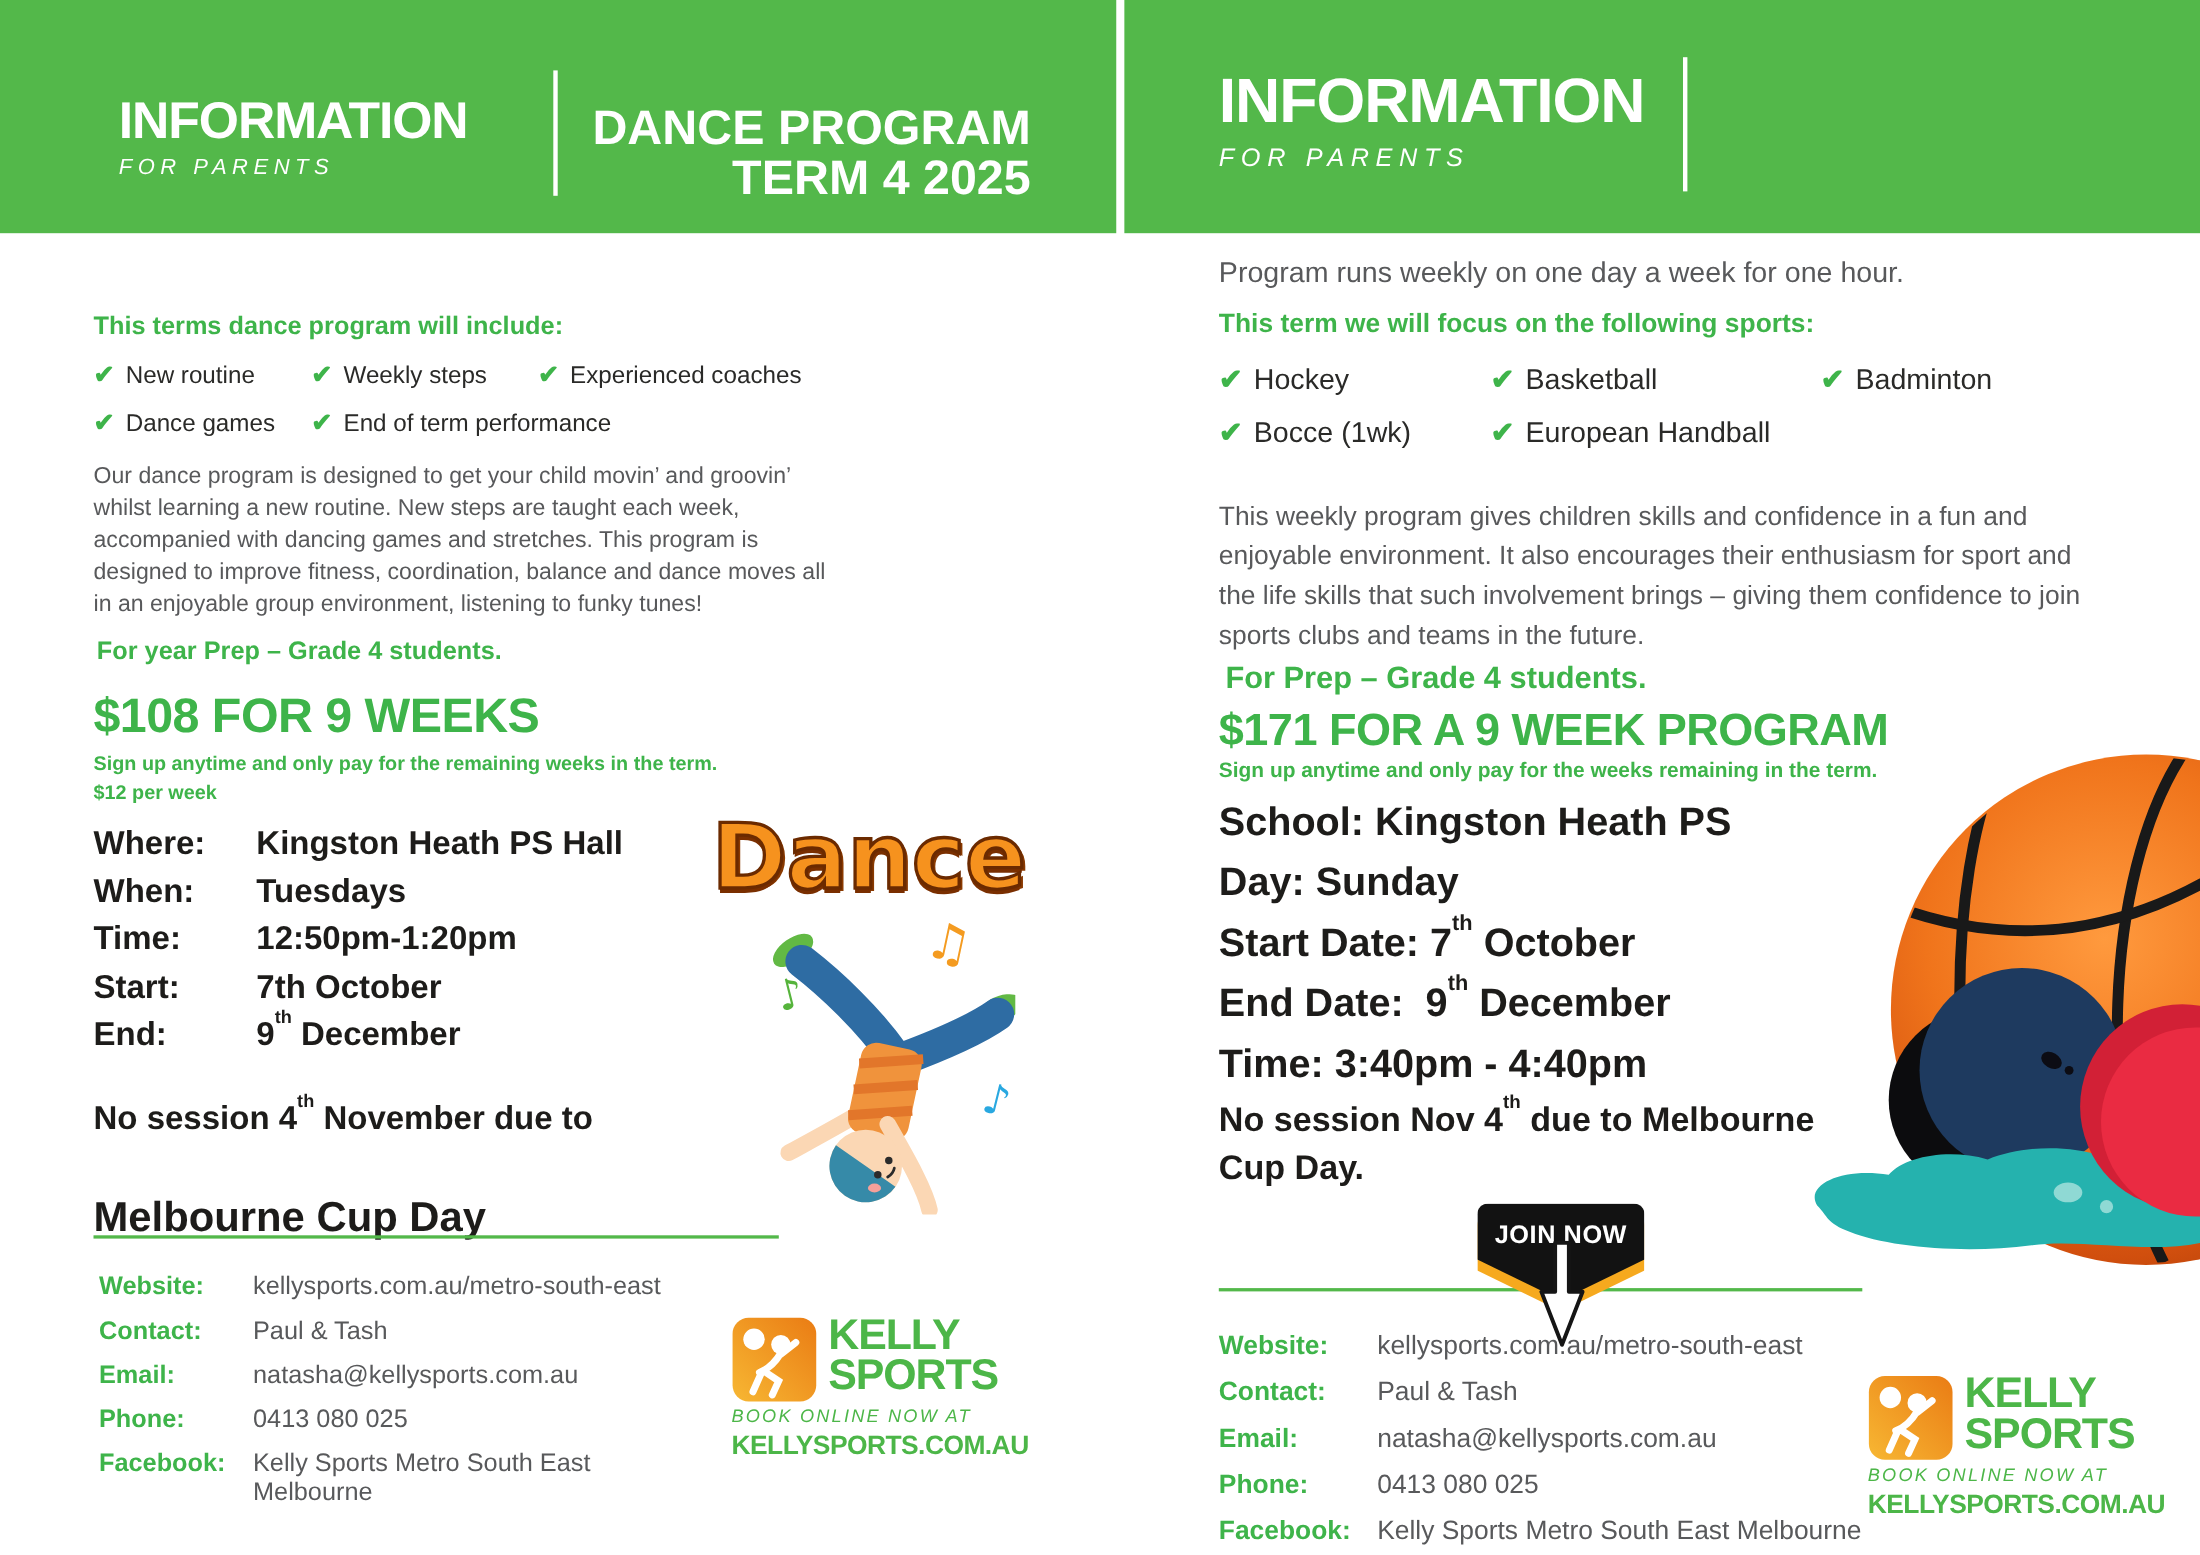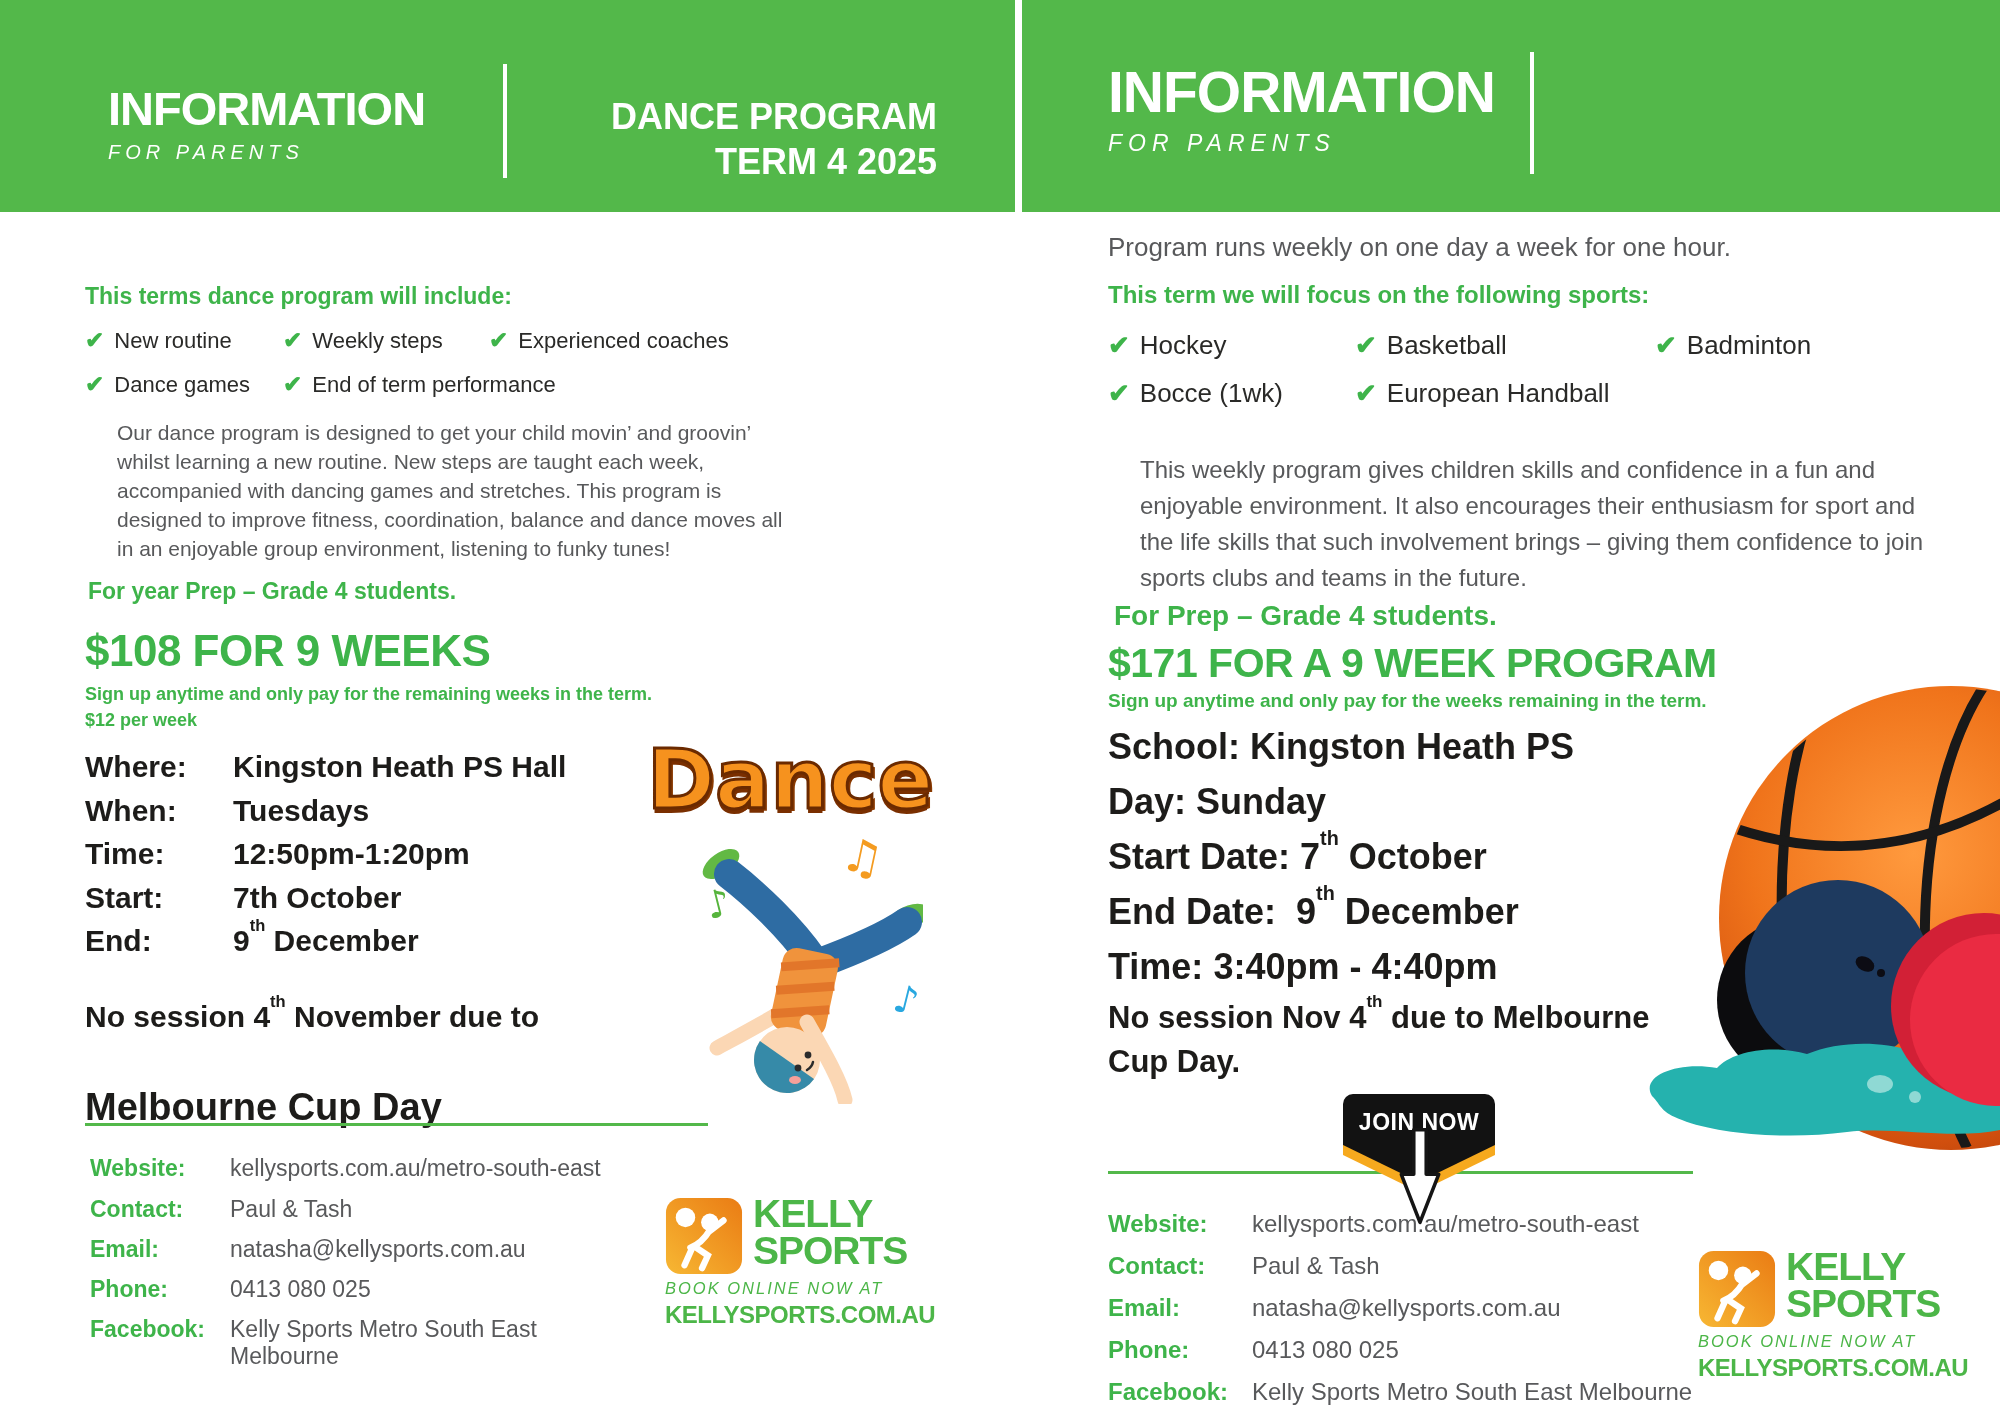--- a/index.html
+++ b/index.html
@@ -24,33 +24,33 @@
   .brandL{left:108px;top:84px;}
   .brandL .brand-title{font-size:47px;line-height:50px;}
   .brandL .brand-sub{font-size:20px;letter-spacing:5px;margin-top:7px;}
   .brandR{left:86px;top:62px;}
   .brandR .brand-title{font-size:57px;line-height:60px;}
   .brandR .brand-sub{font-size:23px;letter-spacing:6px;margin-top:8px;}
   .hdr-divider{position:absolute;width:4px;background:#fff;}
   .divL{left:503px;top:64px;height:114px;}
   .divR{left:508px;top:52px;height:122px;}
   .program{position:absolute;text-align:right;color:#fff;}
-  .progL{right:78px;top:94px;font-size:36px;font-weight:800;line-height:45px;}
+  .progL{right:78px;top:94px;font-size:44px;font-weight:800;line-height:45px;}
   .progR{right:48px;top:72px;}
   .progR .prog-big{font-size:53px;font-weight:800;line-height:56px;}
   .progR .prog-small{font-size:27px;font-style:italic;font-weight:400;letter-spacing:2px;margin-top:9px;}
 
   
   .abs{position:absolute;}
   .intro{color:var(--gray);}
   .sec-head{color:var(--accent);font-weight:700;}
   .check{position:absolute;white-space:nowrap;}
   .tick{color:var(--accent);font-weight:700;}
   .check-label{color:#2a2a28;margin-left:10px;}
-  .para{color:var(--gray);margin-left:32px;}
+  .para{color:var(--gray);}
   .audience{color:var(--accent);font-weight:700;}
   .price{color:var(--accent);font-weight:800;letter-spacing:-0.5px;}
   .pnote{color:var(--accent);font-weight:700;}
   .drow{position:absolute;color:var(--ink);font-weight:700;white-space:pre-wrap;}
   .dlabel{display:inline-block;}
   sup{font-size:55%;position:relative;top:-0.55em;font-weight:700;}
   .nosess{position:absolute;color:var(--ink);font-weight:700;white-space:nowrap;}
   .gline{position:absolute;height:3px;background:var(--band);}
 
   

